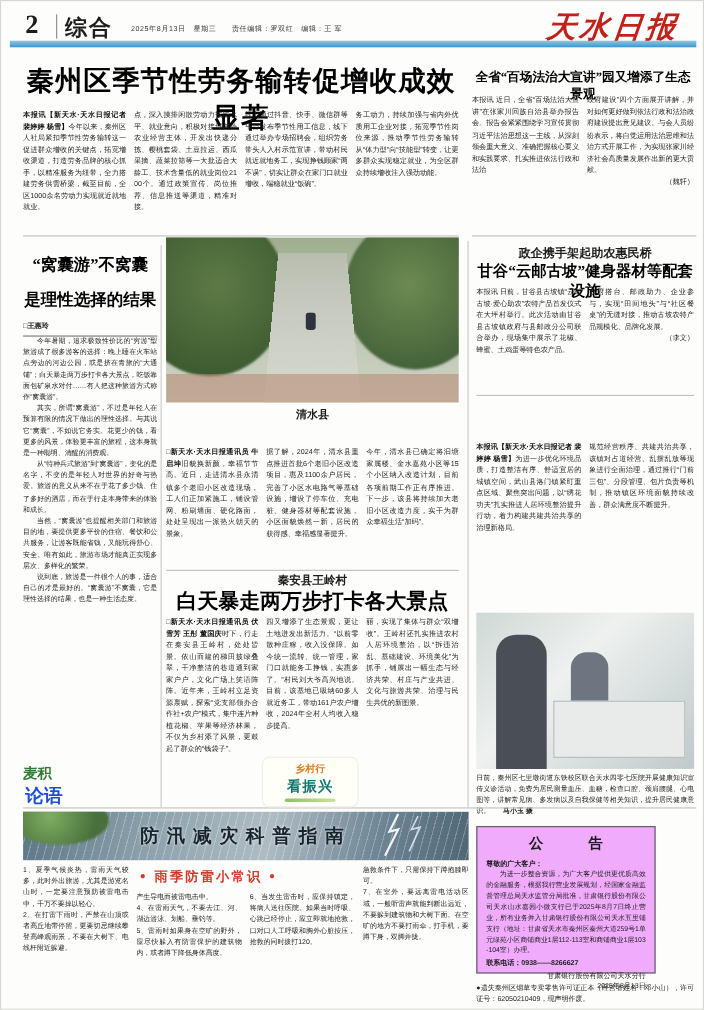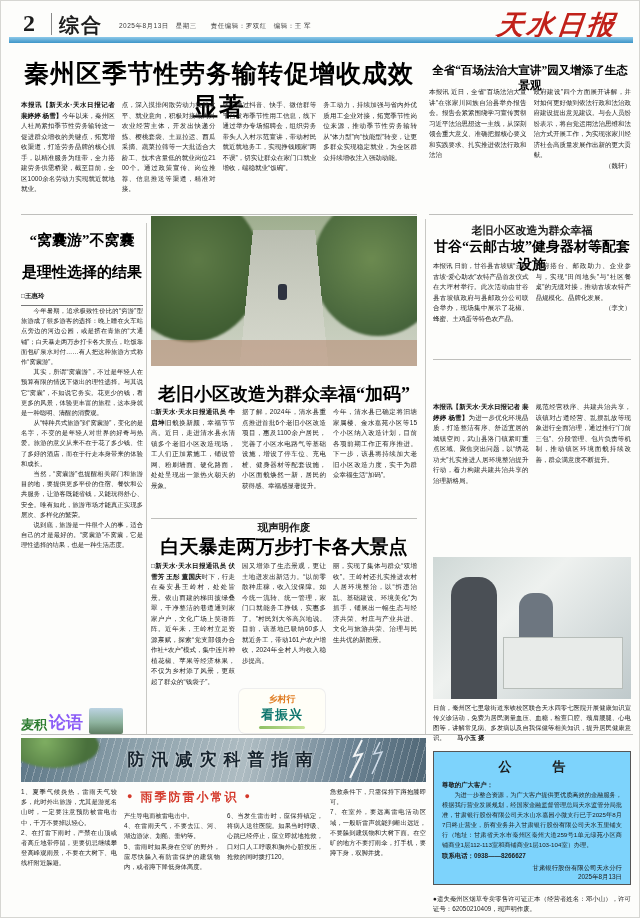--- a/index.html
+++ b/index.html
@@ -39,23 +39,23 @@
   .law-body { position:absolute; left:428px; top:86px; width:202px; height:122px; }
 
   
   .op-t1 { position:absolute; left:20px; top:230px; width:122px; font-size:15px; }
   .op-t2 { position:absolute; left:20px; top:262px; width:122px; font-size:15px; }
   .op-author { position:absolute; left:20px; top:291px; width:122px; font-size:6.5px; font-weight:bold;
                border-bottom:1px solid #777; padding-bottom:4px; }
   .op-text { position:absolute; left:20px; top:305px; width:122px; height:384px; font-size:6.3px;
              line-height:1.62; text-align:justify; overflow:hidden; word-break:break-all; }
   .op-text p { text-indent:2em; }
-  .op-logo { position:absolute; left:20px; top:693px; width:122px; height:40px; display:flex; align-items:flex-end; }
+  .op-logo { position:absolute; left:20px; top:693px; width:122px; height:40px; display:flex; align-items:flex-start;flex-direction:column; }
   .op-logo-green { font:bold 13px "Liberation Serif",serif; color:#2e7d32; }
-  .op-logo-red   { font:bold 17px "Liberation Serif",serif; color:#8b5cf6; margin-left:2px; }
+  .op-logo-red   { font:bold 17px "Liberation Serif",serif; color:#1d4ed8; margin-left:2px; }
   .op-logo-img   { width:34px; height:26px; margin-left:6px; border-radius:2px;
                    background:linear-gradient(180deg,#bcd3e2 0%,#8fb4a0 55%,#5e7d62 100%); }
 
   
   .photo1 { position:absolute; left:150px; top:215px; width:266px; height:150px; overflow:hidden;
             background:linear-gradient(180deg,#9fae8f 0%,#b9c4ae 45%,#cfd3c6 100%); }
   .photo1 .tree { position:absolute; border-radius:50%; filter:blur(1px); }
   .photo1 .path { position:absolute; left:96px; top:0; width:74px; height:150px;
                   background:linear-gradient(180deg,#b9bdb0,#d9dbd0); transform:perspective(80px) rotateX(12deg); }
   .photo1 .walk { position:absolute; left:0; bottom:0; width:266px; height:26px; background:#b4876d; opacity:.55; }
@@ -110,22 +110,22 @@
   .flood-bolt { position:absolute; right:34px; top:2px; }
 
   .flood-body { position:absolute; left:20px; top:786px; width:405px; height:126px; }
   .flood-body .col { font-size:6.3px; white-space:pre-line; }
   .flood-body .col.pad { padding-top:24px; }
   .rain-header { position:absolute; left:120px; top:788px; width:200px; text-align:left;
     font:bold 12px "Liberation Serif",serif; color:#d4392b; letter-spacing:2px; }
   .rain-header .dot { color:#d4392b; font-size:9px; vertical-align:2px; margin:0 6px; }
 
   
-  .notice { position:absolute; left:432px; top:750px; width:198px; height:134px; border:1.5px solid #555;
-            padding:6px 8px; background:#7dd3fc; }
+  .notice { position:absolute; left:432px; top:750px; width:163px; height:134px; border:1.5px solid #555;
+            padding:6px 8px; background:#f0abfc; }
   .notice-title { text-align:center; font:bold 13px "Liberation Serif",serif; letter-spacing:14px;
                   text-indent:14px; margin-bottom:5px; }
   .notice-sal { font-size:6.4px; font-weight:bold; }
   .notice-body { font-size:6.2px; line-height:1.6; text-align:justify; text-indent:2em; word-break:break-all; }
   .notice-phone { font-size:6.4px; font-weight:bold; margin-top:2px; }
   .notice-sign { font-size:6.4px; text-align:right; white-space:pre-line; margin-top:3px; }
   .lost-ad { position:absolute; left:432px; top:893px; width:198px; font-size:6.4px; line-height:1.6;
              text-align:justify; word-break:break-all; }
 </style>
 </head>
@@ -174,29 +174,29 @@
   <div class="vrule" style="left:145px;top:222px;height:511px;"></div>
   <div class="vrule" style="left:424px;top:218px;height:515px;"></div>
 
   <div class="photo1">
     <div class="tree" style="left:-30px;top:-24px;width:140px;height:150px;background:radial-gradient(circle at 55% 45%,#5d7a46,#3c5a30 75%);"></div>
     <div class="tree" style="right:-26px;top:-20px;width:130px;height:140px;background:radial-gradient(circle at 45% 45%,#6c8a50,#44623a 75%);"></div>
     <div class="path"></div>
     <div class="walk"></div>
     <div class="rider"></div>
   </div>
-  <div class="headline ps-headline">老旧小区改造为群众幸福“加码”</div>
+  <div class="kicker ps-kicker">清水县</div>
   <div class="cols ps-body">
     <div class="col"><span class="byl">□新天水·天水日报通讯员 牛启坤</span><span>旧貌换新颜，幸福节节高。近日，走进清水县永清镇多个老旧小区改造现场，工人们正加紧施工，铺设管网、粉刷墙面、硬化路面，处处呈现出一派热火朝天的景象。</span></div>
     <div class="col">据了解，2024年，清水县重点推进首批6个老旧小区改造项目，惠及1100余户居民，完善了小区水电路气等基础设施，增设了停车位、充电桩、健身器材等配套设施，小区面貌焕然一新，居民的获得感、幸福感显著提升。</div>
     <div class="col">今年，清水县已确定将汩塘家属楼、金水嘉苑小区等15个小区纳入改造计划，目前各项前期工作正有序推进。下一步，该县将持续加大老旧小区改造力度，实干为群众幸福生活“加码”。</div>
   </div>
   <div class="hrule" style="left:150px;top:517px;width:266px;"></div>
 
-  <div class="kicker gg-kicker">老旧小区改造为群众幸福</div>
+  <div class="kicker gg-kicker">政企携手架起助农惠民桥</div>
   <div class="headline gg-headline">甘谷“云邮古坡”健身器材等配套设施</div>
   <div class="cols gg-body">
     <div class="col">本报讯 日前，甘谷县古坡镇“云邮古坡·爱心助农”农特产品首发仪式在大坪村举行。此次活动由甘谷县古坡镇政府与县邮政分公司联合举办，现场集中展示了花椒、蜂蜜、土鸡蛋等特色农产品。</div>
     <div class="col"><span>政府搭台、邮政助力、企业参与，实现“田间地头”与“社区餐桌”的无缝对接，推动古坡农特产品规模化、品牌化发展。</span><span class="sign">（李文）</span></div>
   </div>
   <div class="hrule" style="left:432px;top:358px;width:198px;"></div>
 
   <div class="cols ws-body">
     <div class="col"><span class="byl">本报讯【新天水·天水日报记者 裴婷婷 杨雪】</span><span>为进一步优化环境品质，打造整洁有序、舒适宜居的城镇空间，武山县洛门镇紧盯重点区域、聚焦突出问题，以“绣花功夫”扎实推进人居环境整治提升行动，着力构建共建共治共享的治理新格局。</span></div>
     <div class="col">规范经营秩序、共建共治共享，该镇对占道经营、乱摆乱放等现象进行全面治理，通过推行“门前三包”、分段管理、包片负责等机制，推动镇区环境面貌持续改善，群众满意度不断提升。</div>
@@ -205,21 +205,21 @@
   <div class="photo2">
     <div class="fig"></div>
     <div class="fig2"></div>
     <div class="table"></div>
   </div>
   <div class="clinic-cap">
     <span>日前，秦州区七里墩街道东铁校区联合天水四零七医院开展健康知识宣传义诊活动，免费为居民测量血压、血糖，检查口腔、颈肩腰腿、心电图等，讲解常见病、多发病以及自我保健等相关知识，提升居民健康意识。</span>
     <span class="clinic-credit">马小玉 摄</span>
   </div>
 
-  <div class="kicker qa-kicker">现声明作废</div>
+  <div class="kicker qa-kicker">秦安县王岭村</div>
   <div class="headline qa-headline">白天暴走两万步打卡各大景点</div>
   <div class="cols qa-body">
     <div class="col"><span class="byl">□新天水·天水日报通讯员 伏雪芳 王彤 董国庆</span><span>时下，行走在秦安县王岭村，处处皆景。依山而建的梯田披绿叠翠，干净整洁的巷道通到家家户户，文化广场上笑语阵阵。近年来，王岭村立足资源禀赋，探索“党支部领办合作社+农户”模式，集中连片种植花椒、苹果等经济林果，不仅为乡村添了风景，更鼓起了群众的“钱袋子”。</span></div>
     <div class="col">园又增添了生态景观，更让土地迸发出新活力。“以前零散种庄稼，收入没保障。如今统一流转、统一管理，家门口就能务工挣钱，实惠多了。”村民刘大爷高兴地说。目前，该基地已吸纳60多人就近务工，带动161户农户增收，2024年全村人均收入稳步提高。</div>
     <div class="col">丽，实现了集体与群众“双增收”。王岭村还扎实推进农村人居环境整治，以“拆违治乱、基础建设、环境美化”为抓手，铺展出一幅生态与经济共荣、村庄与产业共进、文化与旅游共荣、治理与民生共优的新图景。</div>
   </div>
   <div class="village-logo">
     <span class="vl-top">乡村行</span>
     <span class="vl-bottom">看振兴</span>
     <span class="vl-house"></span>

